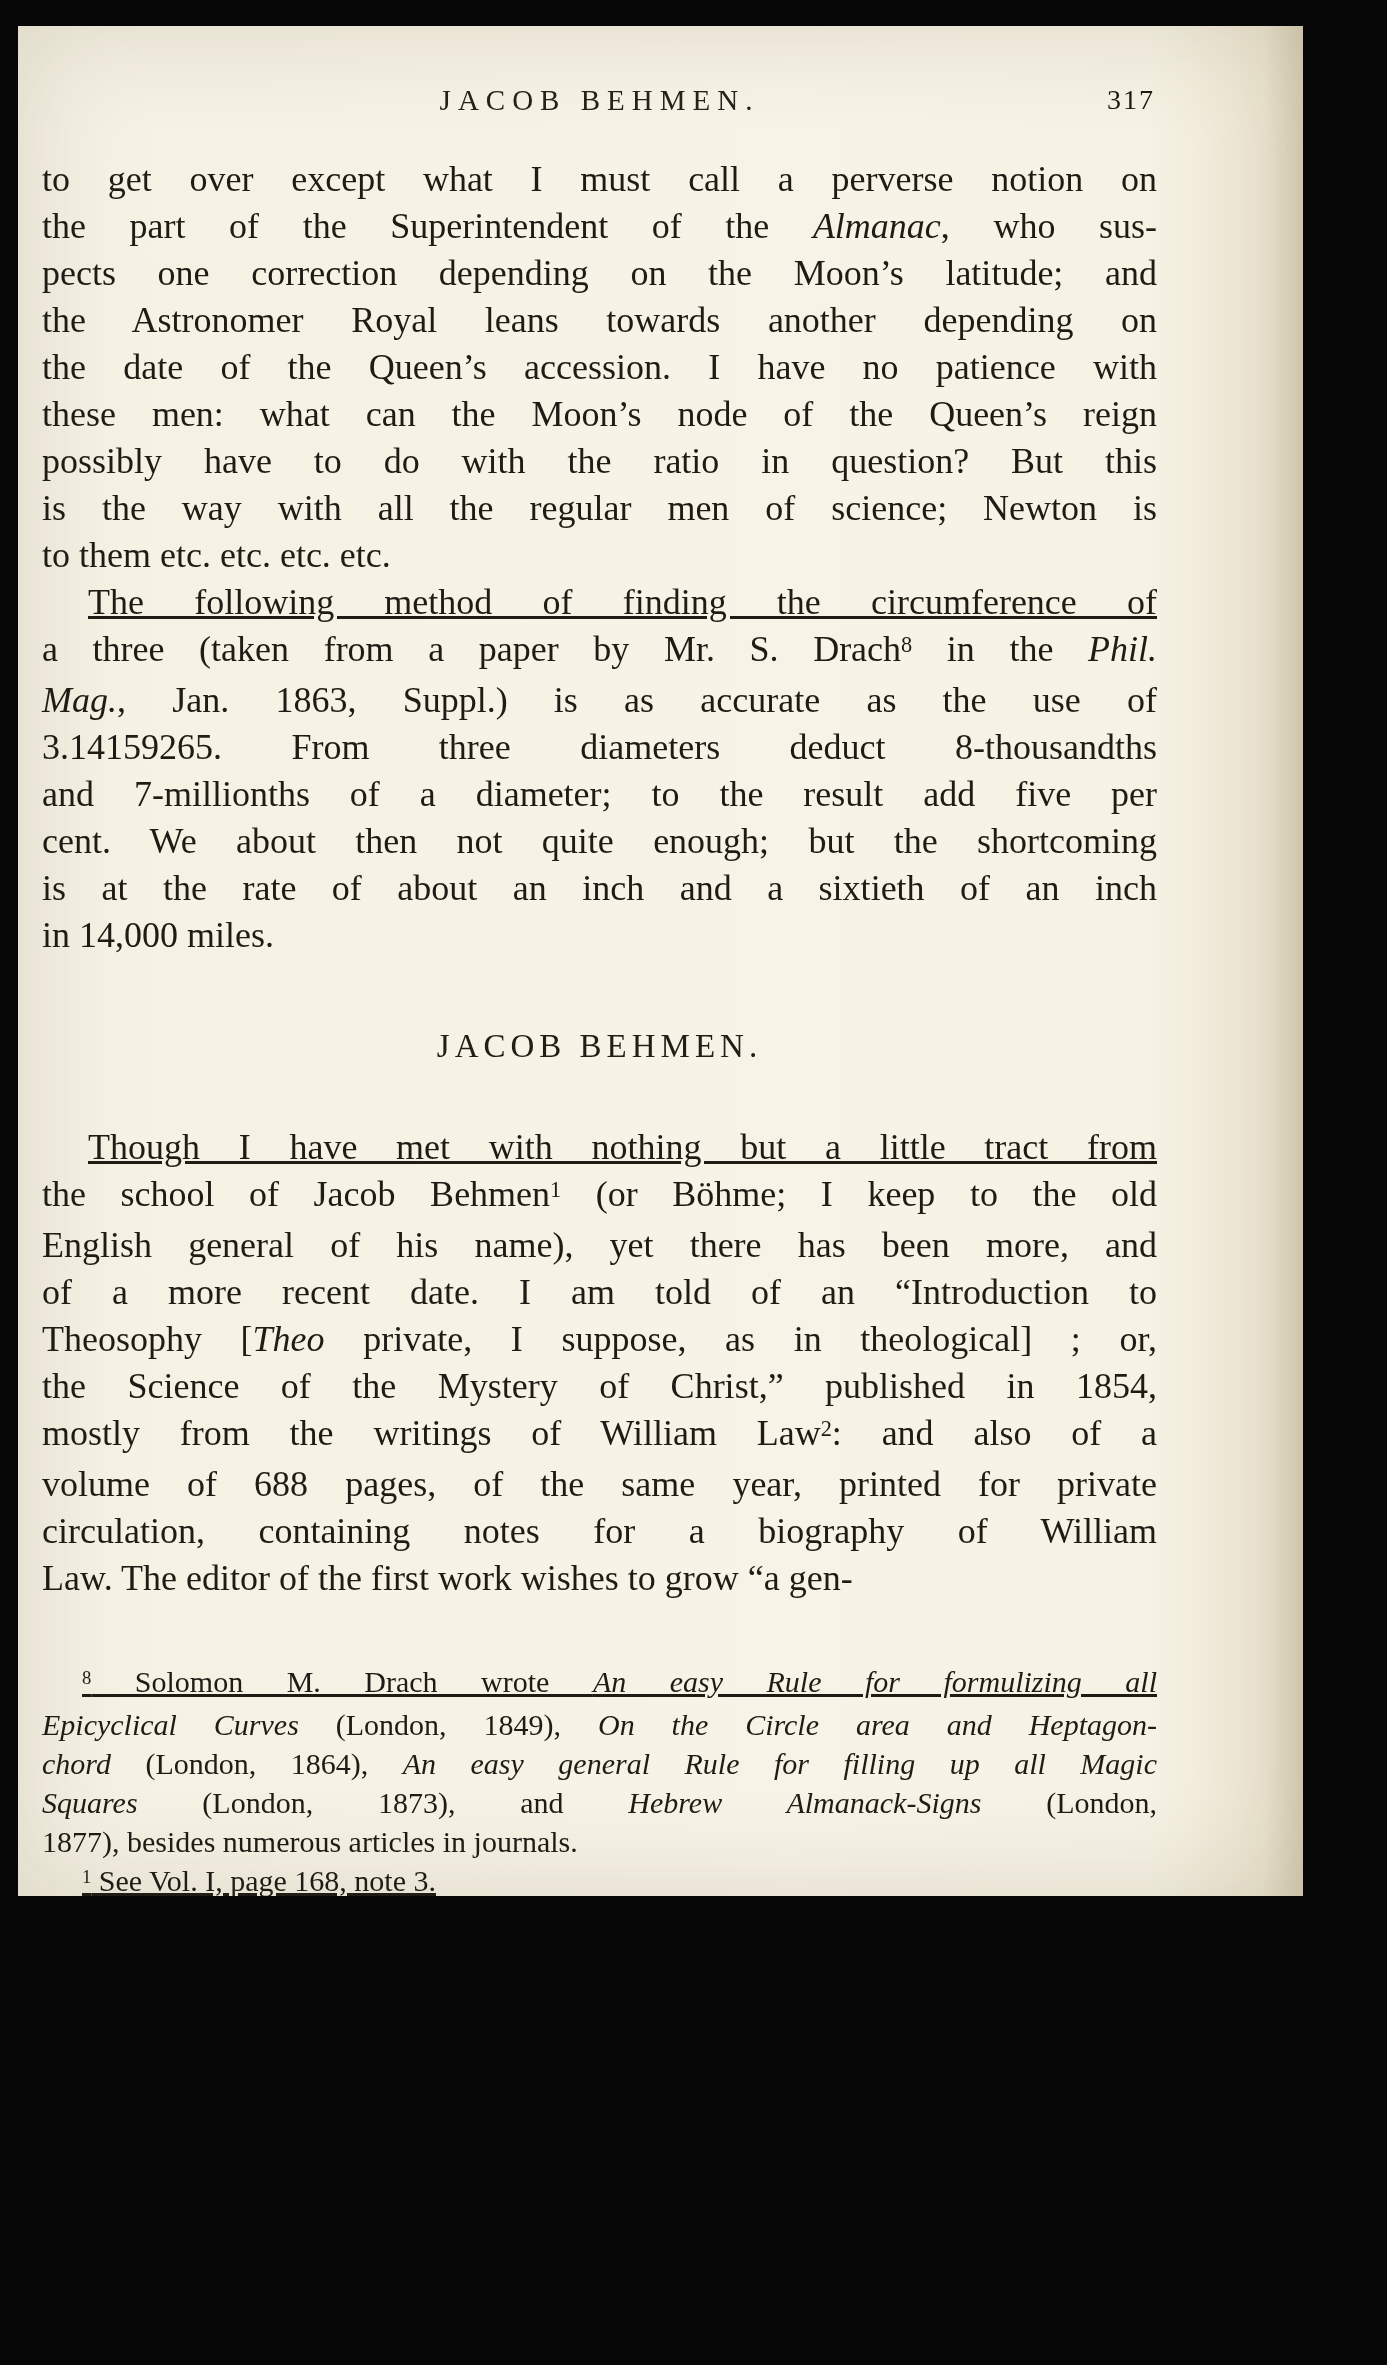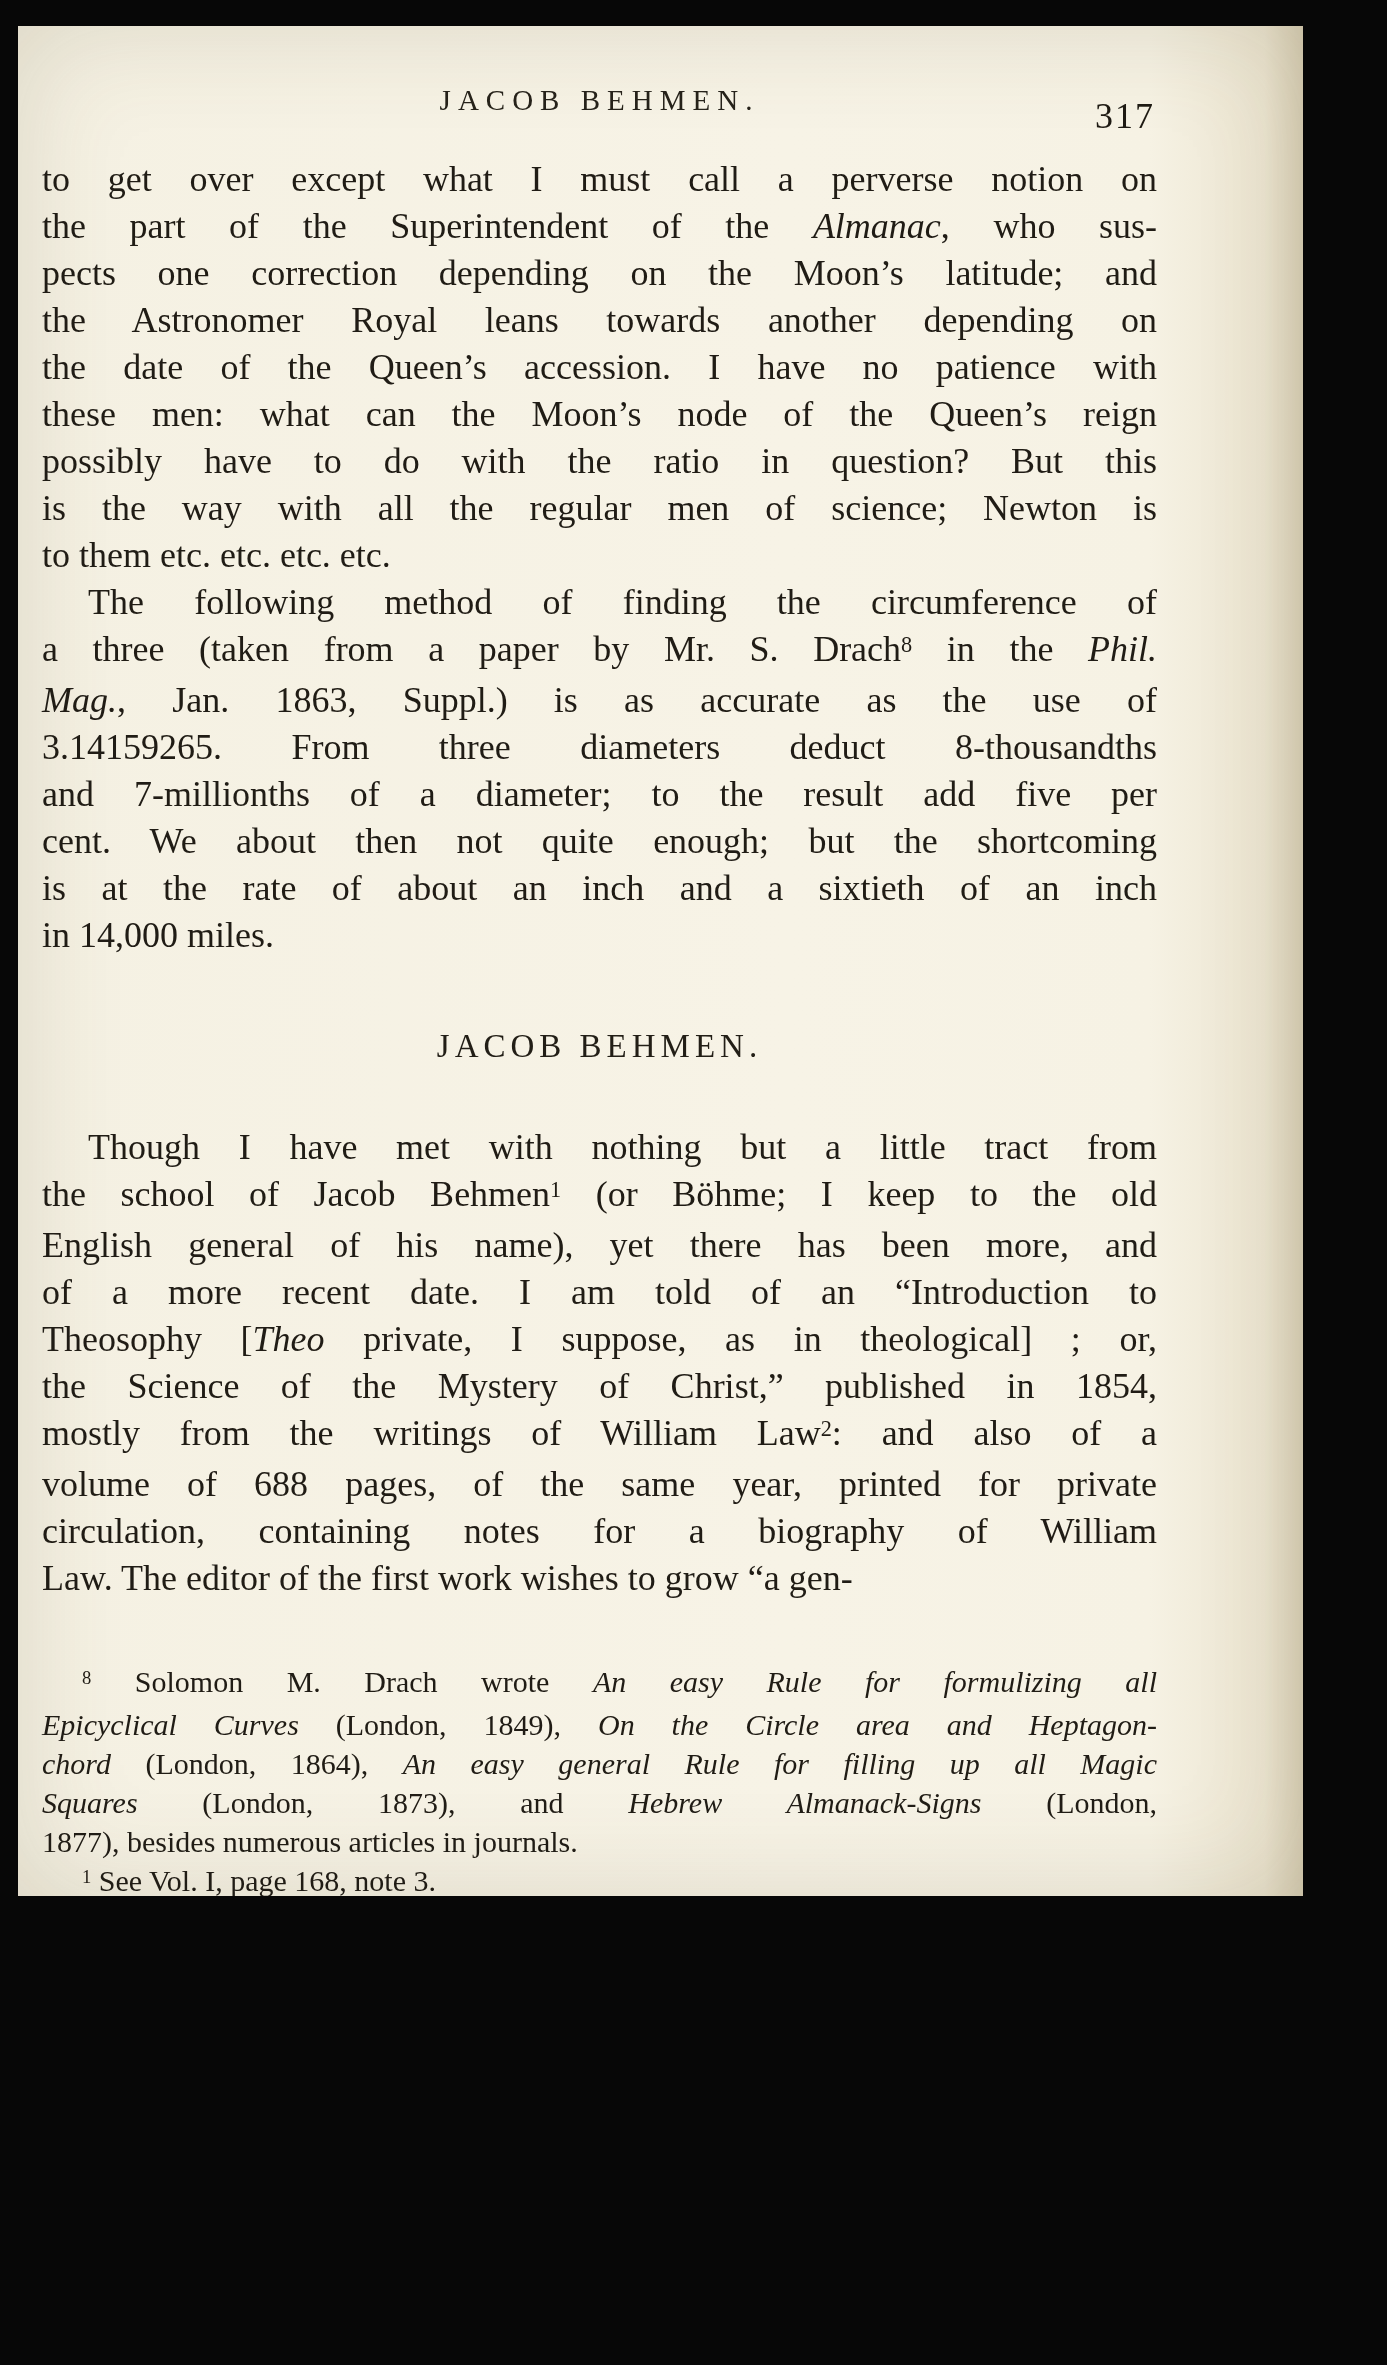--- a/index.html
+++ b/index.html
@@ -14,27 +14,27 @@
     background:linear-gradient(to right,#f5f1e3 0,#f7f3e6 60%,#f6f2e4 88%,#ece5d1 97%,#d9d0b7 100%);
     box-shadow:inset 0 0 110px rgba(90,72,38,.16);
     color:#201c15;
     overflow:hidden;
   }
   .header{position:relative;margin:52px 24px 0;width:1115px;height:44px;}
   .running-title{
     text-align:center;font-size:29px;letter-spacing:7px;line-height:44px;color:#26221a;
   }
   .page-number{
-    position:absolute;right:2px;top:16px;font-size:36px;line-height:44px;letter-spacing:2px;color:#1e1a13;
+    position:absolute;right:2px;top:0;font-size:28px;line-height:44px;letter-spacing:2px;color:#1e1a13;
   }
   .body{margin:34px 24px 8px;width:1115px;font-size:36px;line-height:47px;}
   .para{margin:0;}
   .ln{text-align:justify;text-align-last:justify;text-justify:inter-word;}
   .ln.last{text-align-last:left;}
-  .ln.indent{text-indent:46px;}
+  .ln.indent{text-indent:46px;text-decoration:underline;}
   .it{font-style:italic;}
   .sup{font-size:62%;position:relative;top:-0.42em;}
   .section-heading{
     margin:64px 0 54px;text-align:center;font-size:33px;letter-spacing:5px;
     font-weight:normal;color:#221e16;
   }
   .footnotes{margin-top:60px;font-size:30px;line-height:39px;}
   .footnotes .ln.indent{text-indent:40px;}
   .ink-mark{
     position:absolute;left:570px;top:2006px;width:17px;height:3px;

